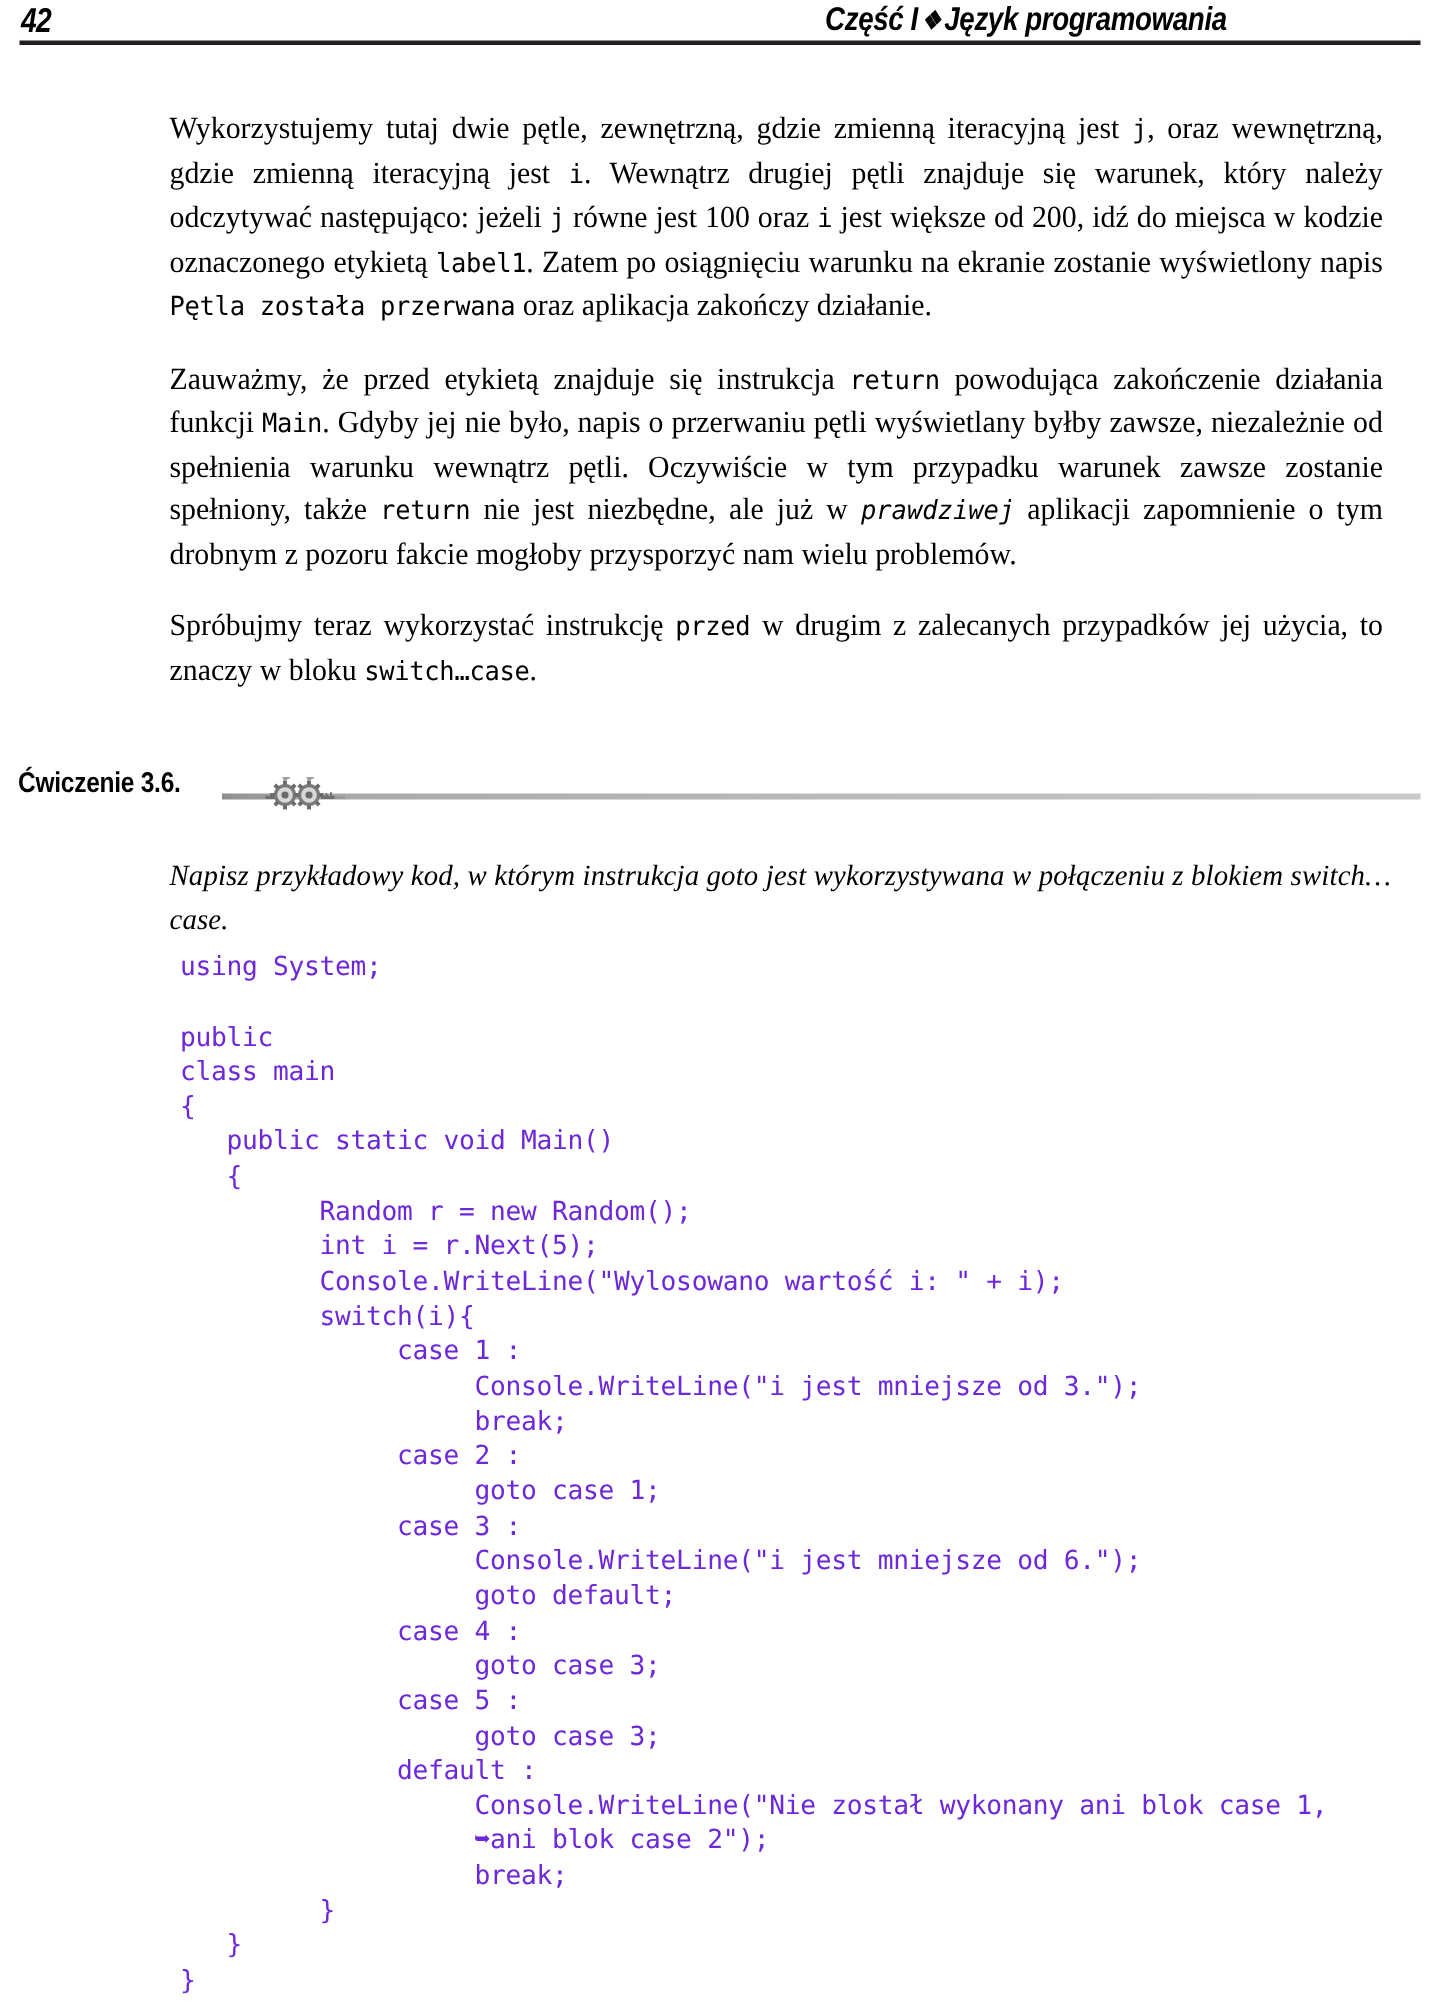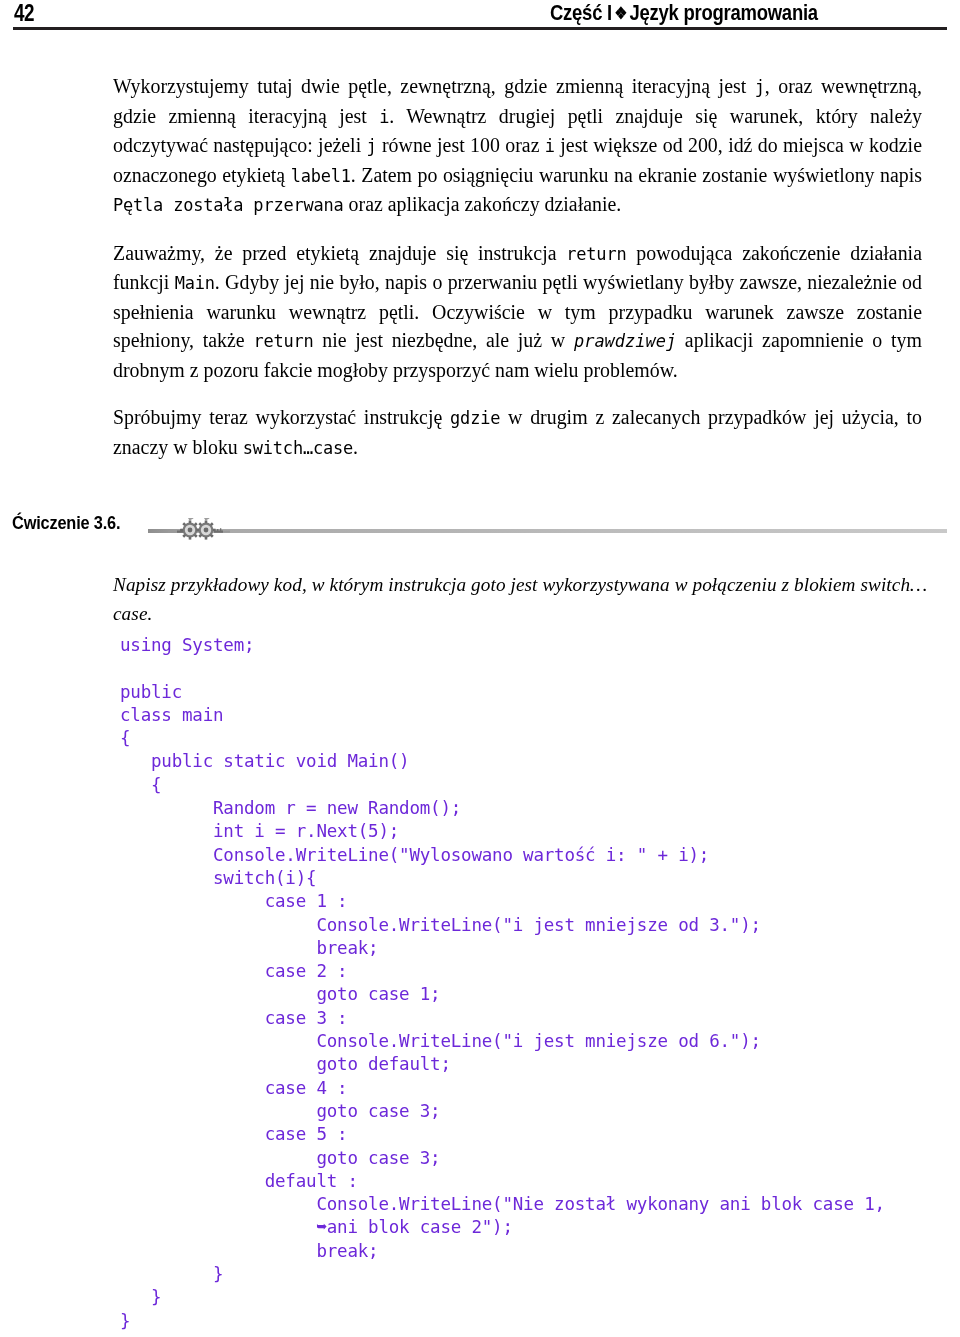--- a/index.html
+++ b/index.html
@@ -16,20 +16,21 @@
     overflow: hidden;
   }
 
   
   .page-header {
     position: absolute;
     left: 0;
     top: 0;
     width: 832px;
     height: 30px;
+    font-style: italic;
   }
   .page-number {
     position: absolute;
     left: 14px;
     top: 0px;
     font-family: "Liberation Sans", sans-serif;
     font-weight: bold;
     font-size: 23px;
     letter-spacing: -0.5px;
     transform: scaleX(0.82);
@@ -164,21 +165,21 @@
   <div class="page-number">42</div>
   <div class="header-title">
     <span>Część I</span><span class="fleuron">❖</span><span>Język programowania</span>
   </div>
   <div class="header-rule"></div>
 </div>
 
 <div class="content">
   <p class="prose" id="p1"><span>Wykorzystujemy tutaj dwie pętle, zewnętrzną, gdzie zmienną iteracyjną jest </span><code>j</code><span>, oraz wewnętrzną, gdzie zmienną iteracyjną jest </span><code>i</code><span>. Wewnątrz drugiej pętli znajduje się warunek, który należy odczytywać następująco: jeżeli </span><code>j</code><span> równe jest 100 oraz </span><code>i</code><span> jest większe od 200, idź do miejsca w kodzie oznaczonego etykietą </span><code>label1</code><span>. Zatem po osiągnięciu warunku na ekranie zostanie wyświetlony napis </span><code>Pętla została przerwana</code><span> oraz aplikacja zakończy działanie.</span></p>
   <p class="prose" id="p2"><span>Zauważmy, że przed etykietą znajduje się instrukcja </span><code>return</code><span> powodująca zakończenie działania funkcji </span><code>Main</code><span>. Gdyby jej nie było, napis o przerwaniu pętli wyświetlany byłby zawsze, niezależnie od spełnienia warunku wewnątrz pętli. Oczywiście w tym przypadku warunek zawsze zostanie spełniony, także </span><code>return</code><span> nie jest niezbędne, ale już w </span><span class="it-mono">prawdziwej</span><span> aplikacji zapomnienie o tym drobnym z pozoru fakcie mogłoby przysporzyć nam wielu problemów.</span></p>
-  <p class="prose last" id="p3"><span>Spróbujmy teraz wykorzystać instrukcję </span><code>gdzie</code><span> w drugim z zalecanych przypadków jej użycia, to znaczy w bloku </span><code>switch…case</code><span>.</span></p>
+  <p class="prose last" id="p3"><span>Spróbujmy teraz wykorzystać instrukcję </span><code>przed</code><span> w drugim z zalecanych przypadków jej użycia, to znaczy w bloku </span><code>switch…case</code><span>.</span></p>
 </div>
 
 <div class="exercise-band">
   <div class="exercise-label">Ćwiczenie 3.6.</div>
   <div class="exercise-rule"></div>
   <svg class="exercise-orn" viewBox="0 0 62 24">
     <g fill="#6f6f6f">
       <rect x="0" y="12.5" width="10" height="2.2" fill="#9a9a9a"></rect>
       <rect x="52" y="12.5" width="10" height="2.2" fill="#9a9a9a"></rect>
       <path d="M9 12.5 h3 v-1.6 h1.4 v1.6 h1.6 v-2.3 h1.3 v2.3 h2 v2.2 h-9.3z"></path>

